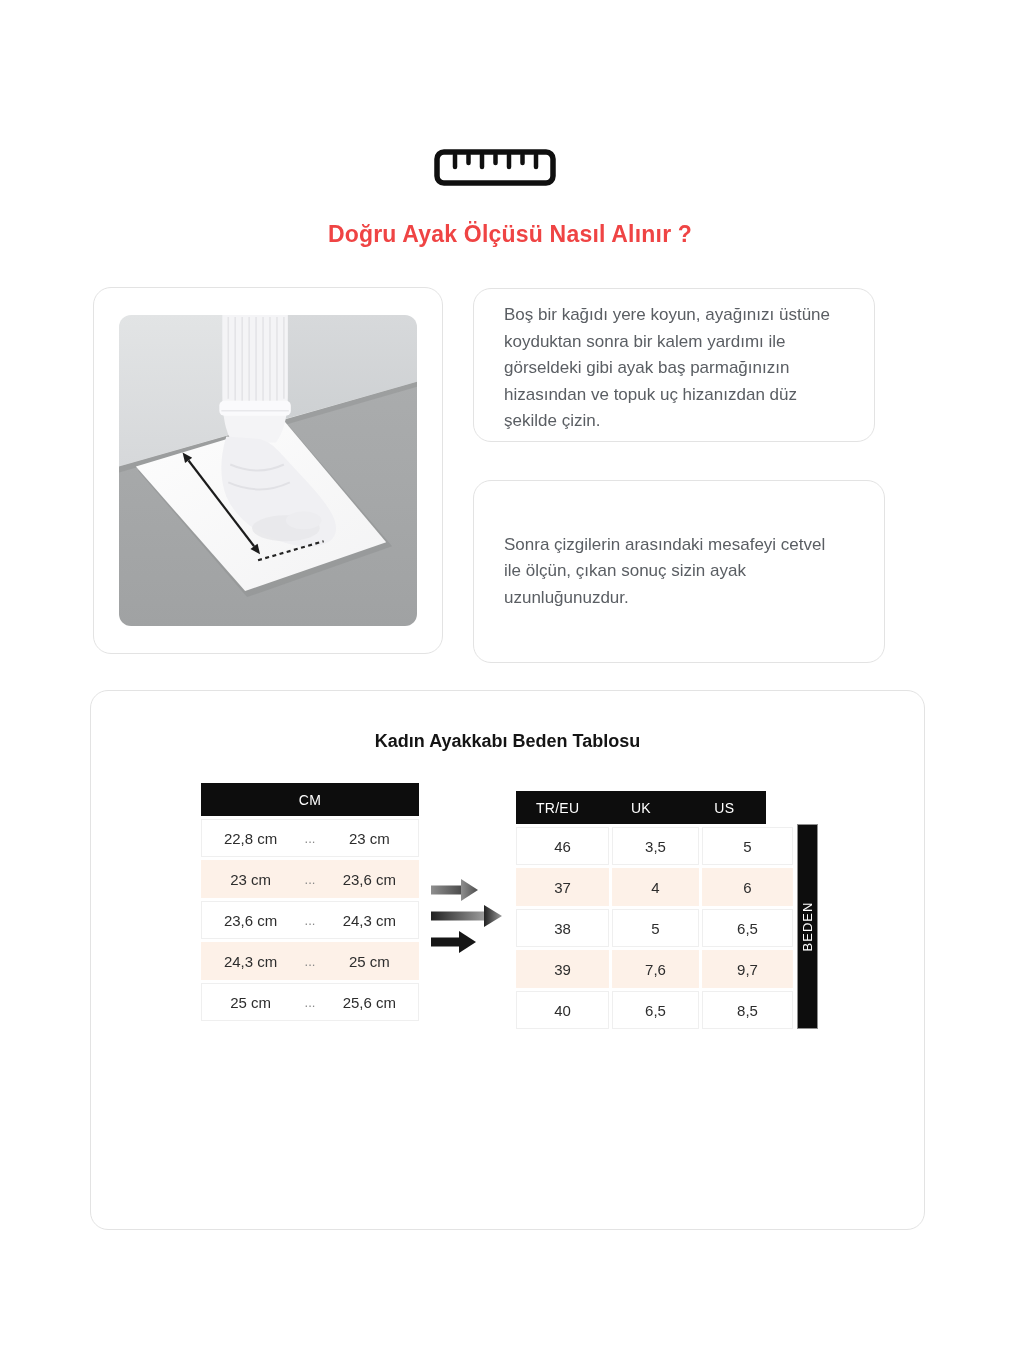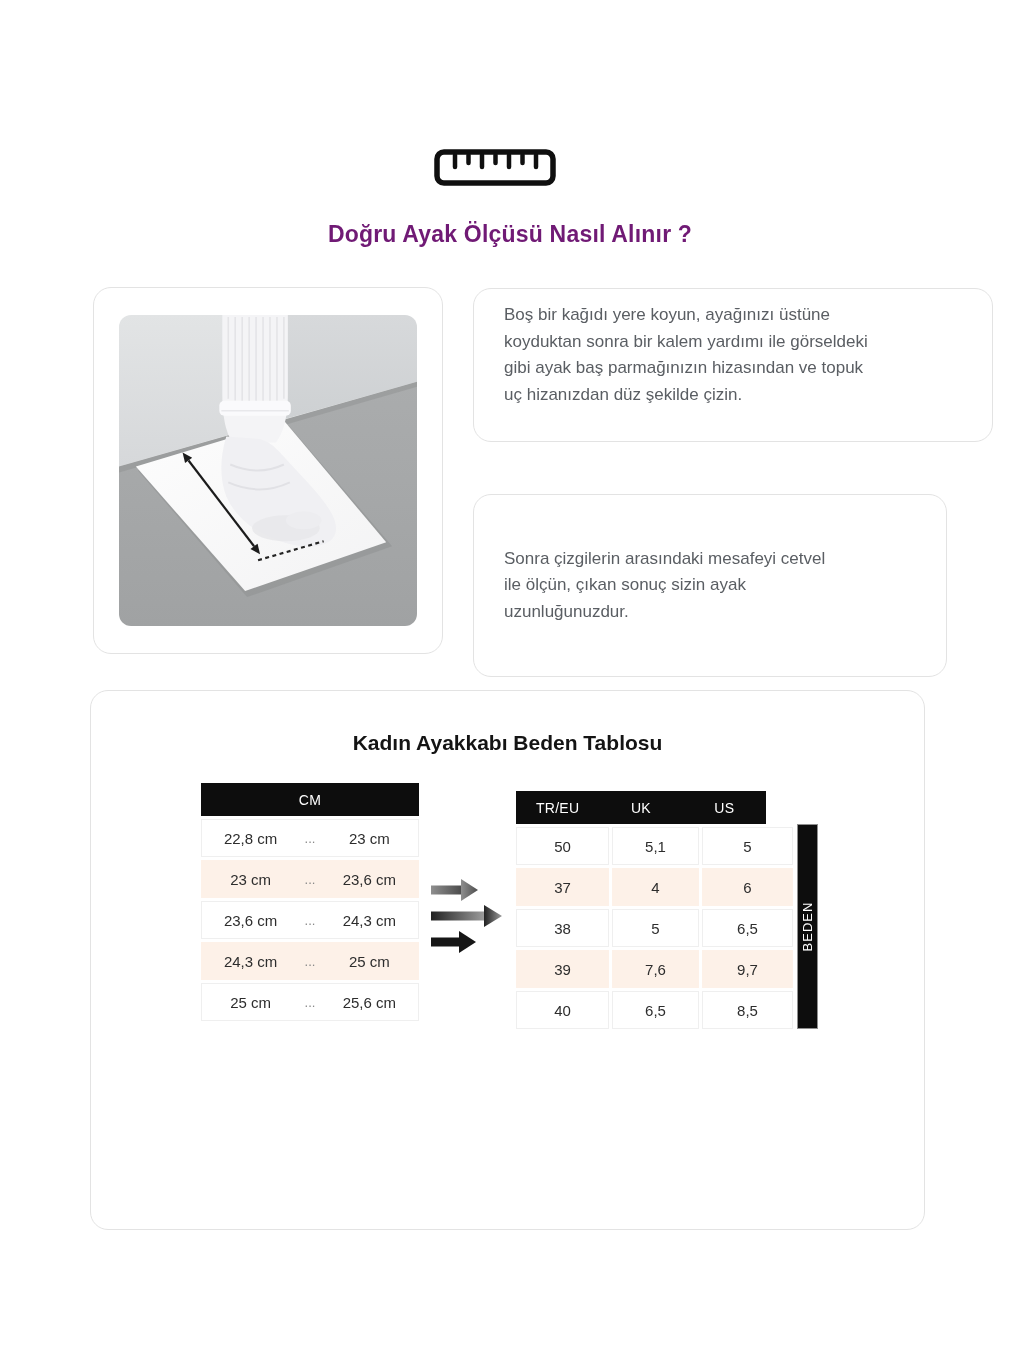--- a/index.html
+++ b/index.html
@@ -3,38 +3,38 @@
 <meta charset="utf-8">
 <style>
   html,body { margin:0; padding:0; background:#ffffff; }
   .page {
     position:relative; width:1020px; height:1360px; background:#ffffff;
     font-family:"Liberation Sans", sans-serif; overflow:hidden;
   }
   .ruler-wrap { position:absolute; top:149px; left:434px; width:122px; height:37px; }
   .page-title {
     position:absolute; top:221px; left:0; width:1020px;
-    text-align:center; font-size:23px; font-weight:700; color:#701a75; letter-spacing:.2px;
+    text-align:center; font-size:23px; font-weight:700; color:#ef4444; letter-spacing:.2px;
   }
   .card {
     position:absolute; background:#fff; border:1px solid #e3e3e3; border-radius:18px;
     box-sizing:border-box;
   }
   .photo-card { left:93px; top:287px; width:350px; height:367px; padding:27px 25px; }
   .photo-frame { width:100%; height:100%; border-radius:12px; overflow:hidden; }
-  .instr-card-1 { left:473px; top:288px; width:520px; height:154px; padding:13px 30px; }
-  .instr-card-2 { left:473px; top:494px; width:474px; height:183px; padding:0 30px; display:flex; align-items:center; }
+  .instr-card-1 { left:473px; top:288px; width:402px; height:154px; padding:13px 30px; }
+  .instr-card-2 { left:473px; top:480px; width:412px; height:183px; padding:0 30px; display:flex; align-items:center; }
   .instr-text { font-size:17px; line-height:26.5px; color:#5a5e63; margin:0; }
   .instr-card-1 .instr-text { max-width:368px; }
   .instr-card-2 .instr-text { max-width:342px; }
 
   .table-card { left:90px; top:690px; width:835px; height:540px; }
   .table-card-title {
     position:absolute; top:40px; left:0; width:100%;
-    text-align:center; font-size:21px; font-weight:700; color:#141414;
+    text-align:center; font-size:18px; font-weight:700; color:#141414;
   }
 
   .cm-table { position:absolute; left:110px; top:92px; width:218px; }
   .tbl-header {
     height:33px; background:#0d0d0d; color:#ffffff;
     display:flex; align-items:center; justify-content:center;
     font-size:14px; font-weight:500; letter-spacing:.3px;
   }
   .cm-row {
     display:flex; height:38px; margin-top:3px; box-sizing:border-box; align-items:center;
@@ -226,22 +226,22 @@
       </svg>
     </div>
 
     <div class="size-table">
       <div class="size-header-row">
         <div class="size-header-cell">TR/EU</div>
         <div class="size-header-cell">UK</div>
         <div class="size-header-cell">US</div>
       </div>
       <div class="size-grid">
-        <div class="size-cell row-white">50</div>
-        <div class="size-cell row-white">5,1</div>
+        <div class="size-cell row-white">46</div>
+        <div class="size-cell row-white">3,5</div>
         <div class="size-cell row-white">5</div>
 
         <div class="size-cell row-peach">37</div>
         <div class="size-cell row-peach">4</div>
         <div class="size-cell row-peach">6</div>
 
         <div class="size-cell row-white">38</div>
         <div class="size-cell row-white">5</div>
         <div class="size-cell row-white">6,5</div>
 

